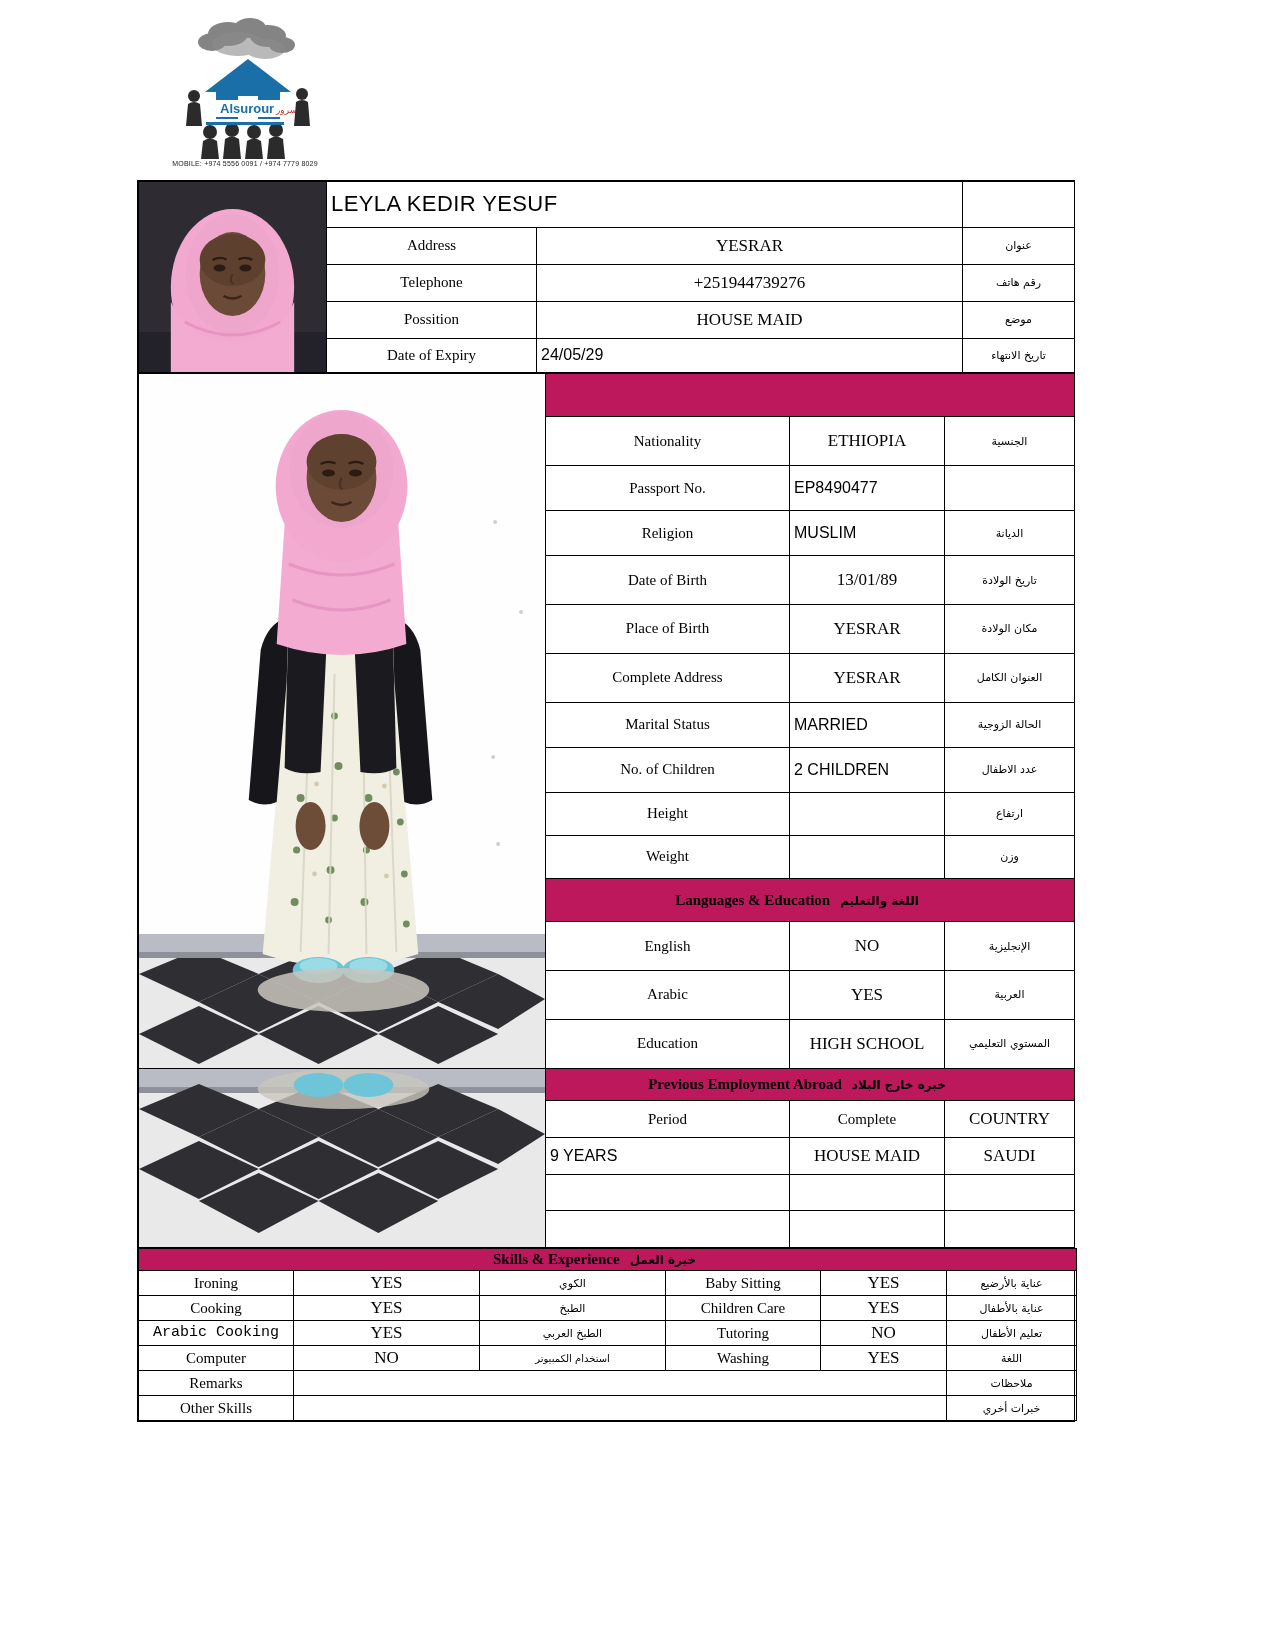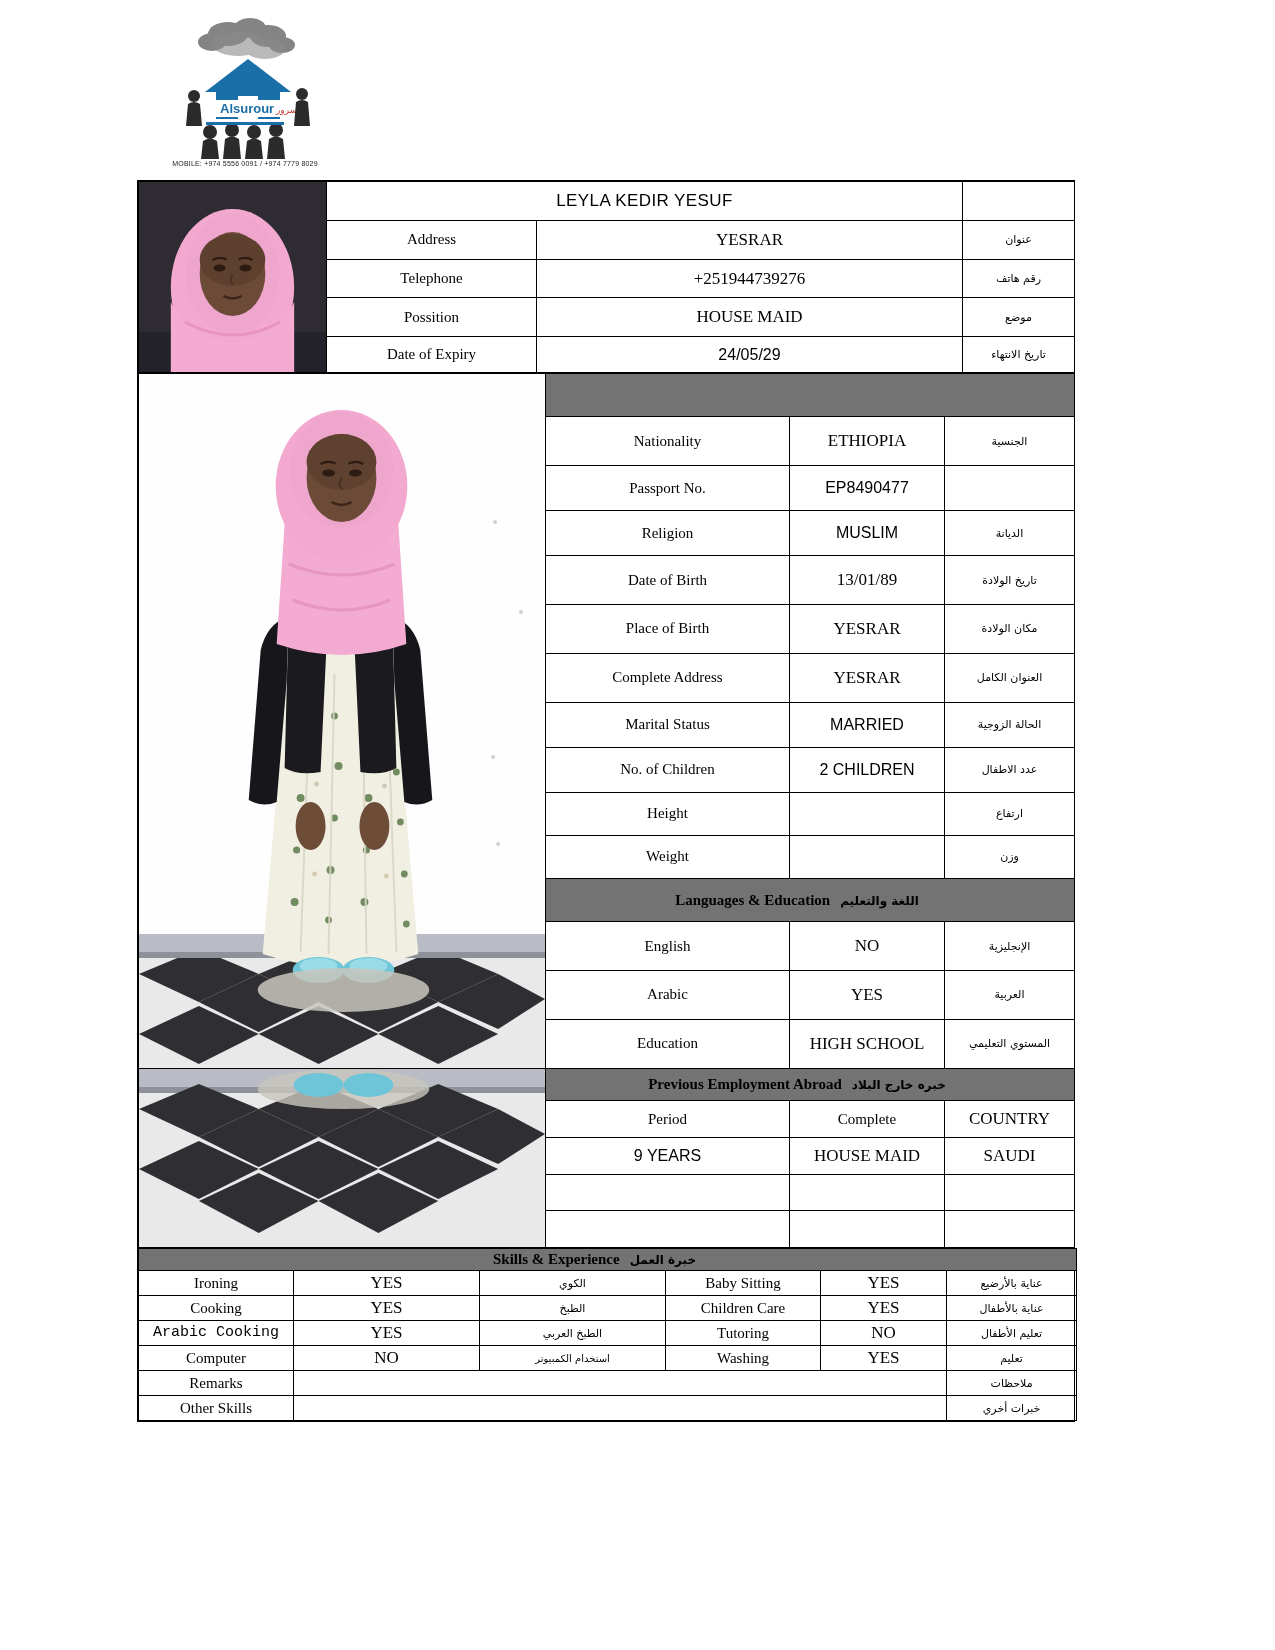--- a/index.html
+++ b/index.html
@@ -68,34 +68,34 @@
     margin-top: 35px;
   }
   .val {
     font-family: "Liberation Serif", serif;
     font-size: 17px;
     text-align: center;
   }
   .val-sans {
     font-family: "Liberation Sans", sans-serif;
     font-size: 16px;
-    text-align: center;
+    text-align: left;
   }
   .lbl {
     font-size: 15px;
     text-align: center;
   }
   .name-cell {
     font-family: "Liberation Sans", sans-serif;
-    font-size: 17px;
-    text-align: center;
+    font-size: 22px;
+    text-align: left;
     letter-spacing: 0.4px;
   }
   .band {
-    background: #737373;
+    background: #be185d;
     text-align: center;
     font-weight: bold;
     font-size: 15px;
   }
   .band .ar-inline {
     font-family: "DejaVu Sans", sans-serif;
     font-size: 12px;
     font-weight: bold;
     padding-right: 26px;
   }
@@ -510,21 +510,21 @@
           <td class="ar">تعليم الأطفال</td>
         </tr>
 
 
         <tr>
           <td class="lbl">Computer</td>
           <td class="val">NO</td>
           <td class="ar" style="font-size:10px;">استخدام الكمبيوتر</td>
           <td class="lbl">Washing</td>
           <td class="val">YES</td>
-          <td class="ar">تعليم</td>
+          <td class="ar">اللغة</td>
         </tr>
 
         <tr>
           <td class="lbl">Remarks</td>
           <td class="val" colspan="4">&nbsp;</td>
           <td class="ar">ملاحظات</td>
         </tr>
         <tr>
           <td class="lbl">Other Skills</td>
           <td class="val" colspan="4">&nbsp;</td>

